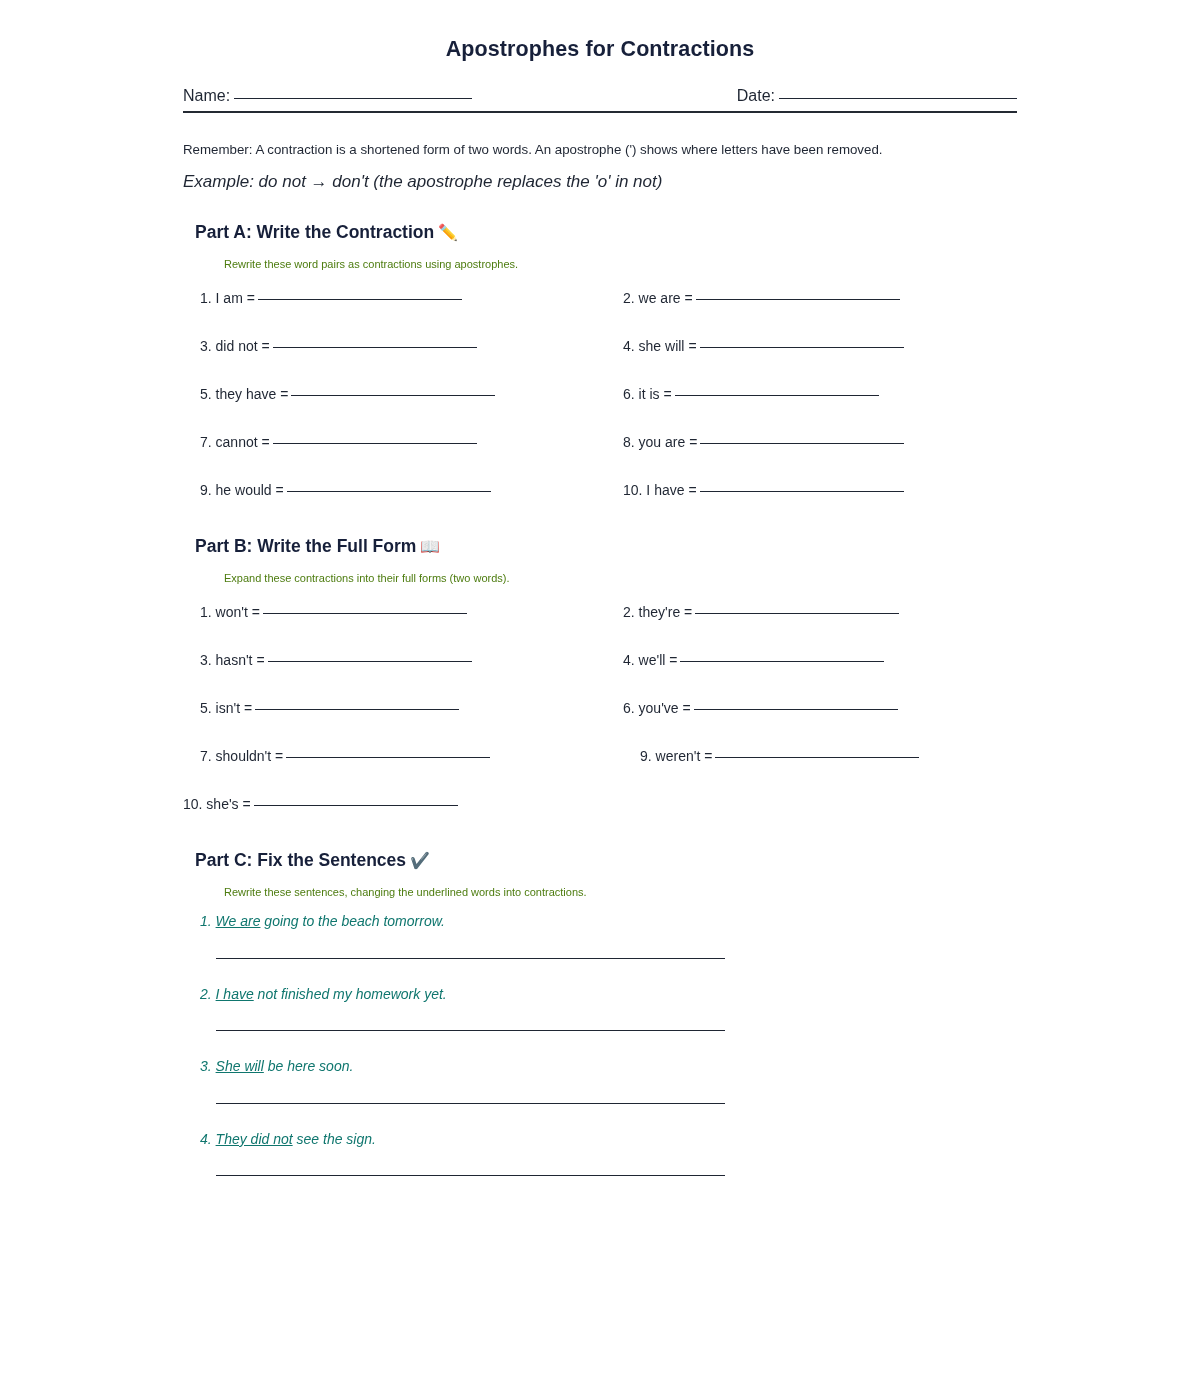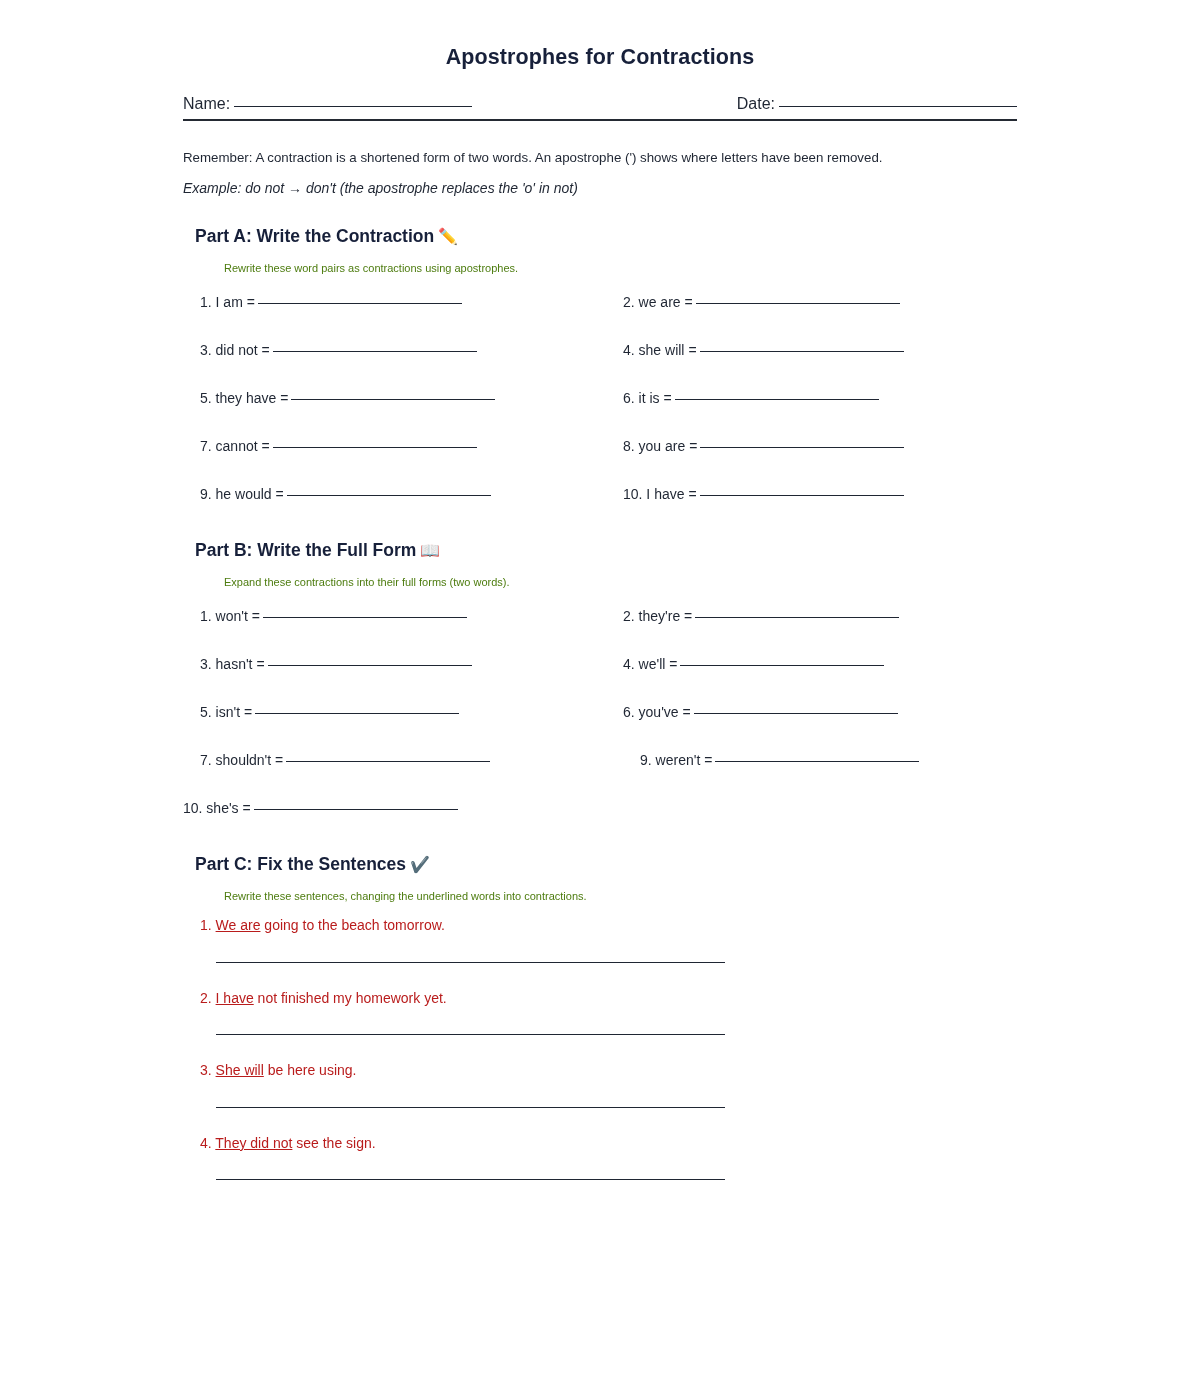--- a/index.html
+++ b/index.html
@@ -19,21 +19,21 @@
     position: relative;
     width: 1200px;
     height: 1400px;
     box-sizing: border-box;
     padding: 0;
     background: #ffffff;
   }
   .sheet {
     position: absolute;
     left: 183px;
-    top: 12px;
+    top: 4px;
     width: 834px;
   }
 
   
   .doc-title {
     margin: 0;
     padding-top: 33px;
     text-align: center;
     font-size: 21.5px;
     font-weight: bold;
@@ -73,21 +73,21 @@
   
   .remember {
     margin-top: 28px;
     font-size: 13.3px;
     line-height: 1.35;
     color: #1f2633;
   }
   .remember b { font-weight: normal; }
   .example {
     margin-top: 13px;
-    font-size: 14px;
+    font-size: 17px;
     font-style: italic;
     color: #1f2633;
   }
 
   
   .part { margin-top: 30px; }
   .part-heading {
     margin: 12px;
     font-size: 17.5px;
     font-weight: bold;
@@ -130,22 +130,23 @@
     border-bottom: 1.2px solid #1f2633;
     vertical-align: 3px;
     margin-left: 3px;
   }
 
   
   .sentence-list { margin-top: 14px; }
   .sentence-item { padding-left: 17px; }
   .sentence-text {
     font-size: 14px;
-    color: #b91c1c;
+    color: #0f766e;
     line-height: 1.4;
+    font-style: italic;
   }
   .sentence-text u {
     text-decoration: underline;
     text-underline-offset: 1px;
   }
   .answer-line {
     margin-top: 26px;
     margin-bottom: 26px;
     margin-left: 16px;
     width: 509px;
@@ -221,21 +222,21 @@
       <div class="sentence-list" id="part-c-list">
           <div class="sentence-item">
             <div class="sentence-text"><span>1. </span><u>We are</u><span> going to the beach tomorrow.</span></div>
             <div class="answer-line"></div>
           </div>
           <div class="sentence-item">
             <div class="sentence-text"><span>2. </span><u>I have</u><span> not finished my homework yet.</span></div>
             <div class="answer-line"></div>
           </div>
           <div class="sentence-item">
-            <div class="sentence-text"><span>3. </span><u>She will</u><span> be here using.</span></div>
+            <div class="sentence-text"><span>3. </span><u>She will</u><span> be here soon.</span></div>
             <div class="answer-line"></div>
           </div>
           <div class="sentence-item">
             <div class="sentence-text"><span>4. </span><u>They did not</u><span> see the sign.</span></div>
             <div class="answer-line"></div>
           </div>
         </div>
     </div>
 
   </div>

